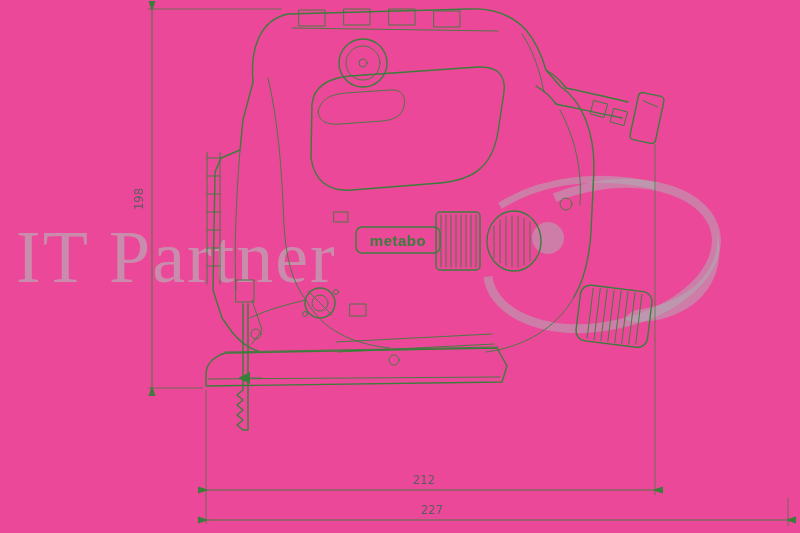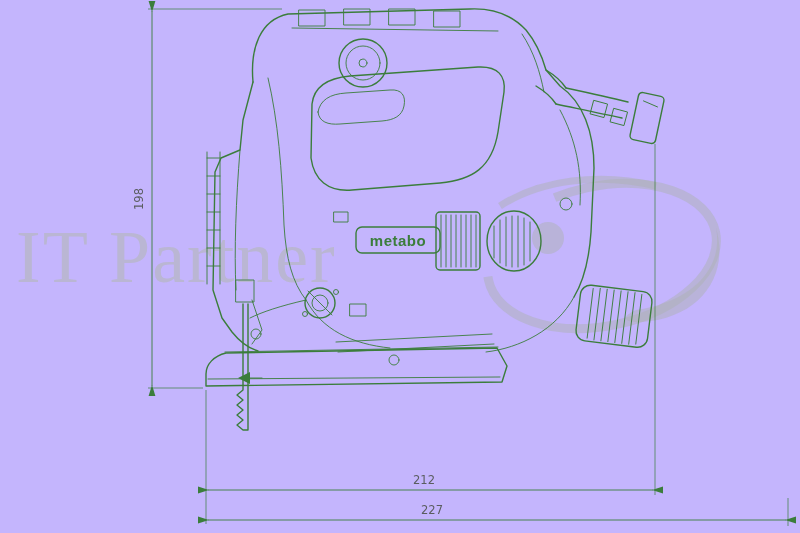--- a/index.html
+++ b/index.html
@@ -1,16 +1,16 @@
 <!DOCTYPE html>
 <html><head>
 <meta charset="utf-8">
 <style>
   html,body{margin:0;padding:0;background:#ffffff;}
-  .stage{position:relative;width:800px;height:533px;background:#c4b5fd;overflow:hidden;
+  .stage{position:relative;width:800px;height:533px;background:#ec4899;overflow:hidden;
          font-family:"Liberation Sans",sans-serif;text-align:center;}
   svg{display:block;}
   .ln{stroke:#3b7d3b;fill:none;stroke-width:1.4;stroke-linejoin:round;stroke-linecap:round;}
   .thin{stroke:#3b7d3b;fill:none;stroke-width:0.9;stroke-linejoin:round;stroke-linecap:round;}
   .dim{stroke:#3b7d3b;fill:none;stroke-width:0.9;}
   .ext{stroke:#3b7d3b;fill:none;stroke-width:0.7;}
   .dimtext{fill:#5a5d60;font-family:"DejaVu Sans",sans-serif;font-size:11.5px;}
   .brandtext{fill:#3b7d3b;font-family:"Liberation Sans",sans-serif;font-weight:bold;
              font-size:15px;letter-spacing:0.5px;}
   .wmtext{fill:#b4b7ba;opacity:0.62;font-family:"Liberation Serif",serif;font-size:74px;

